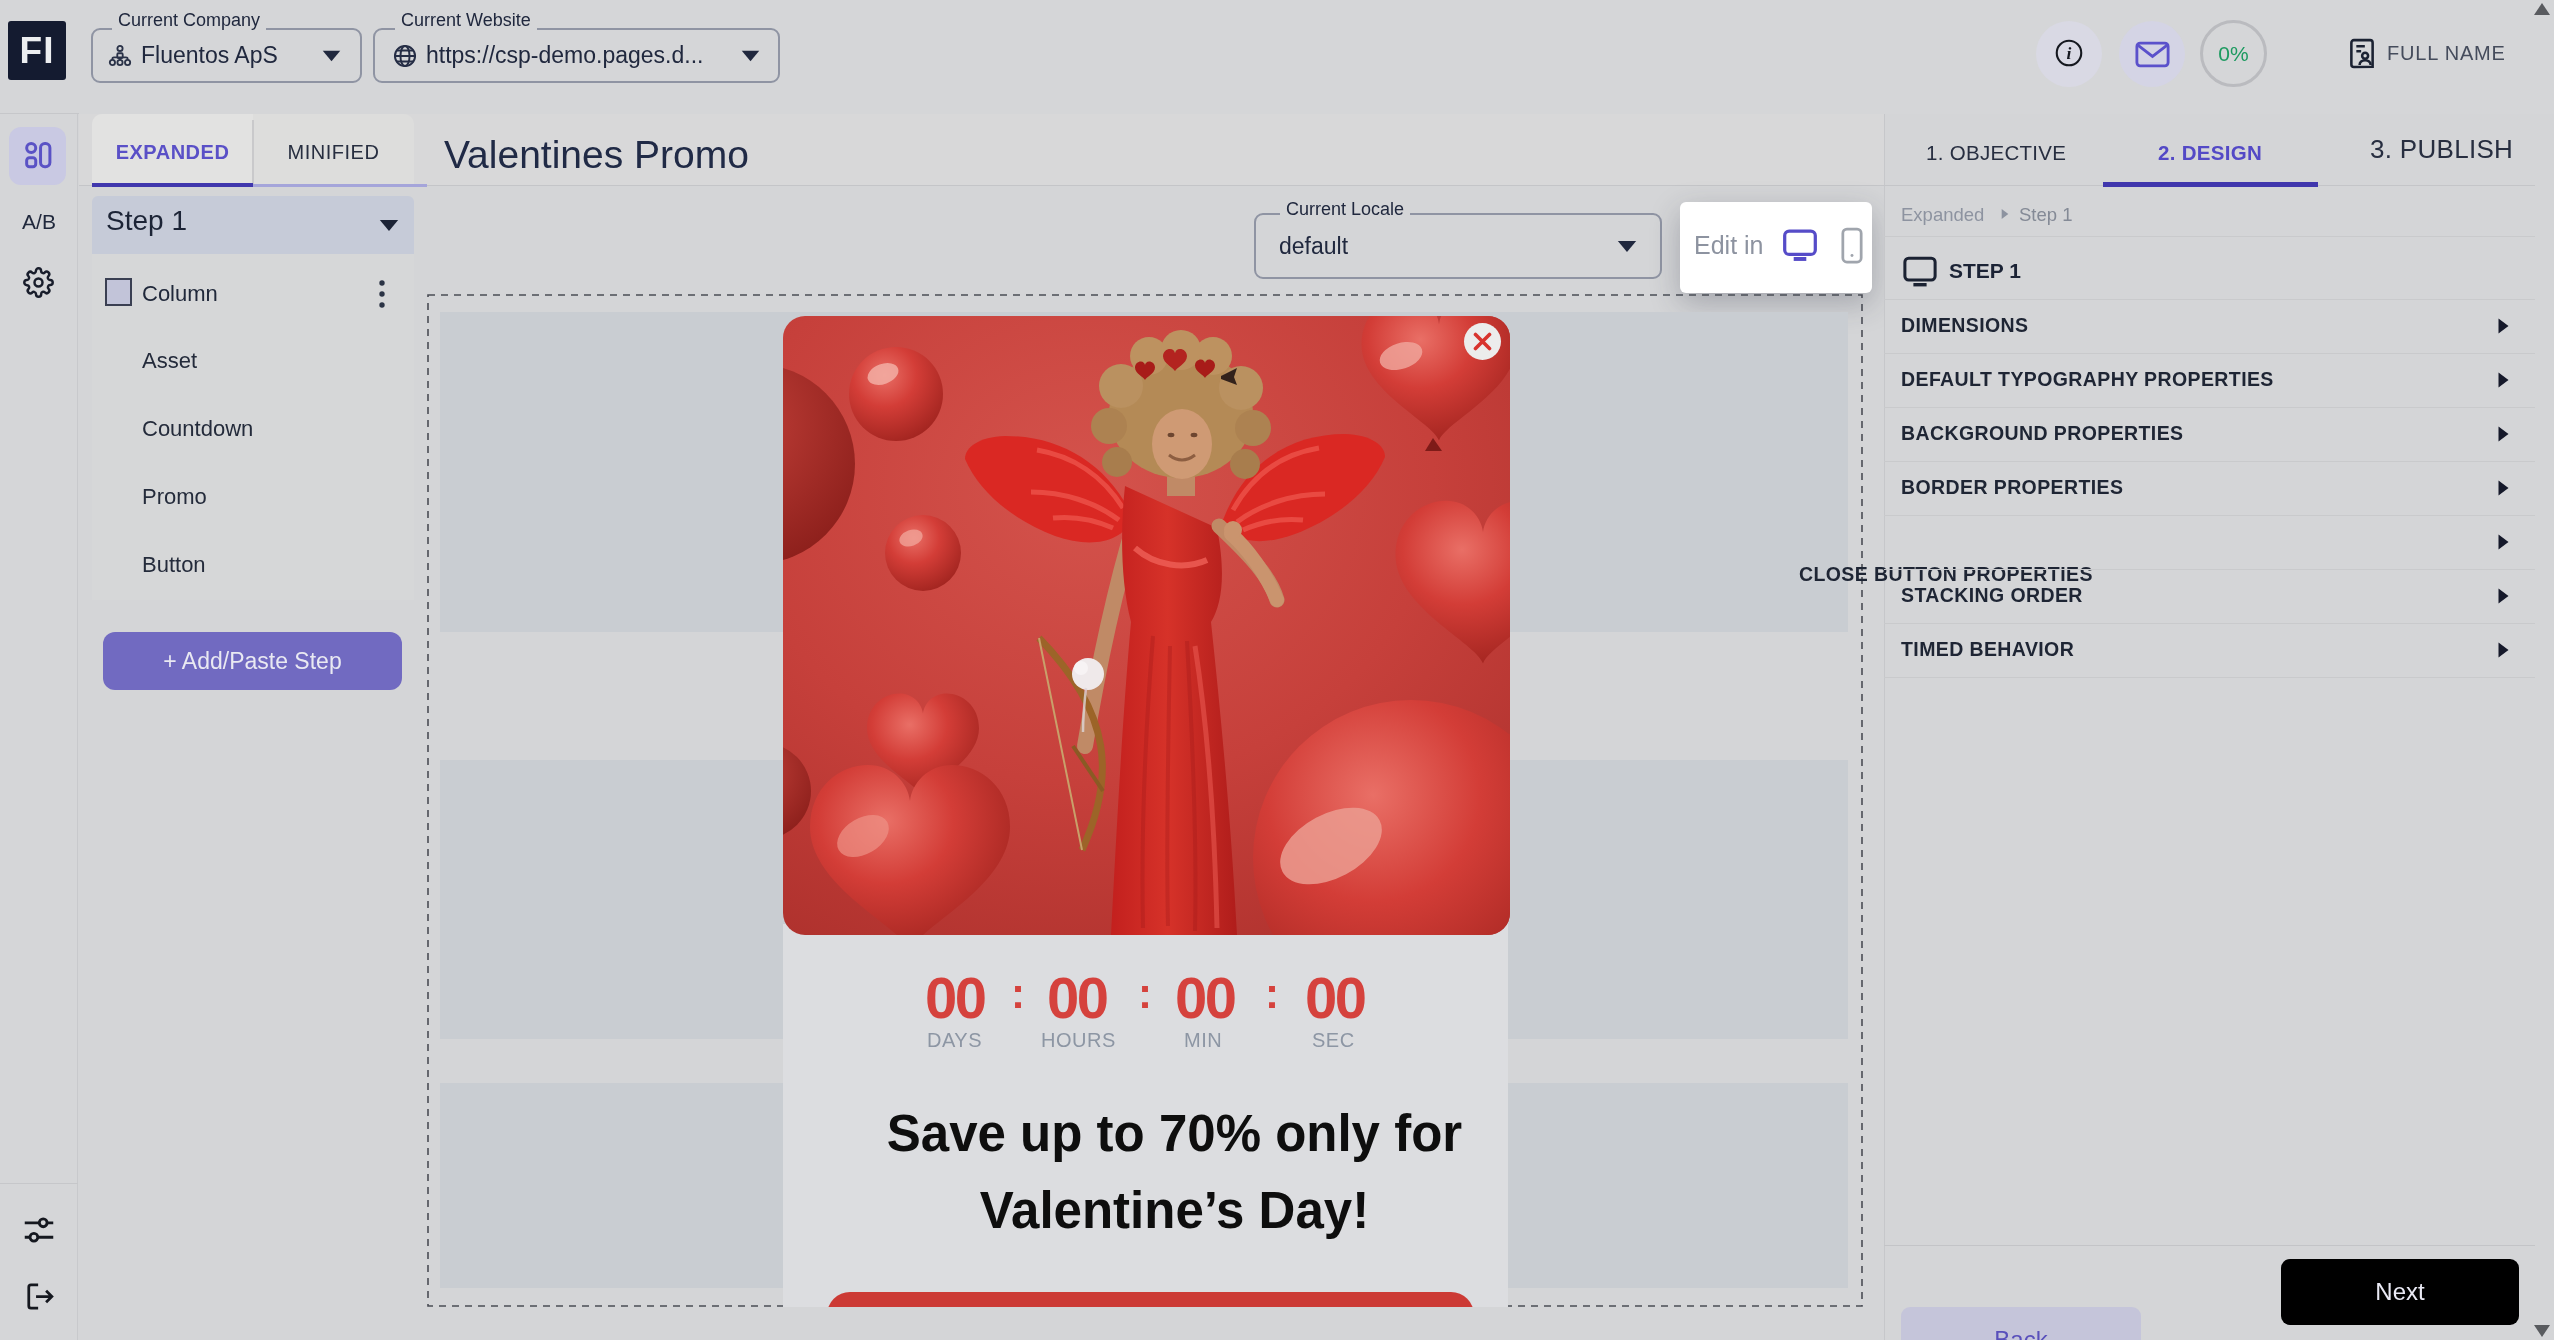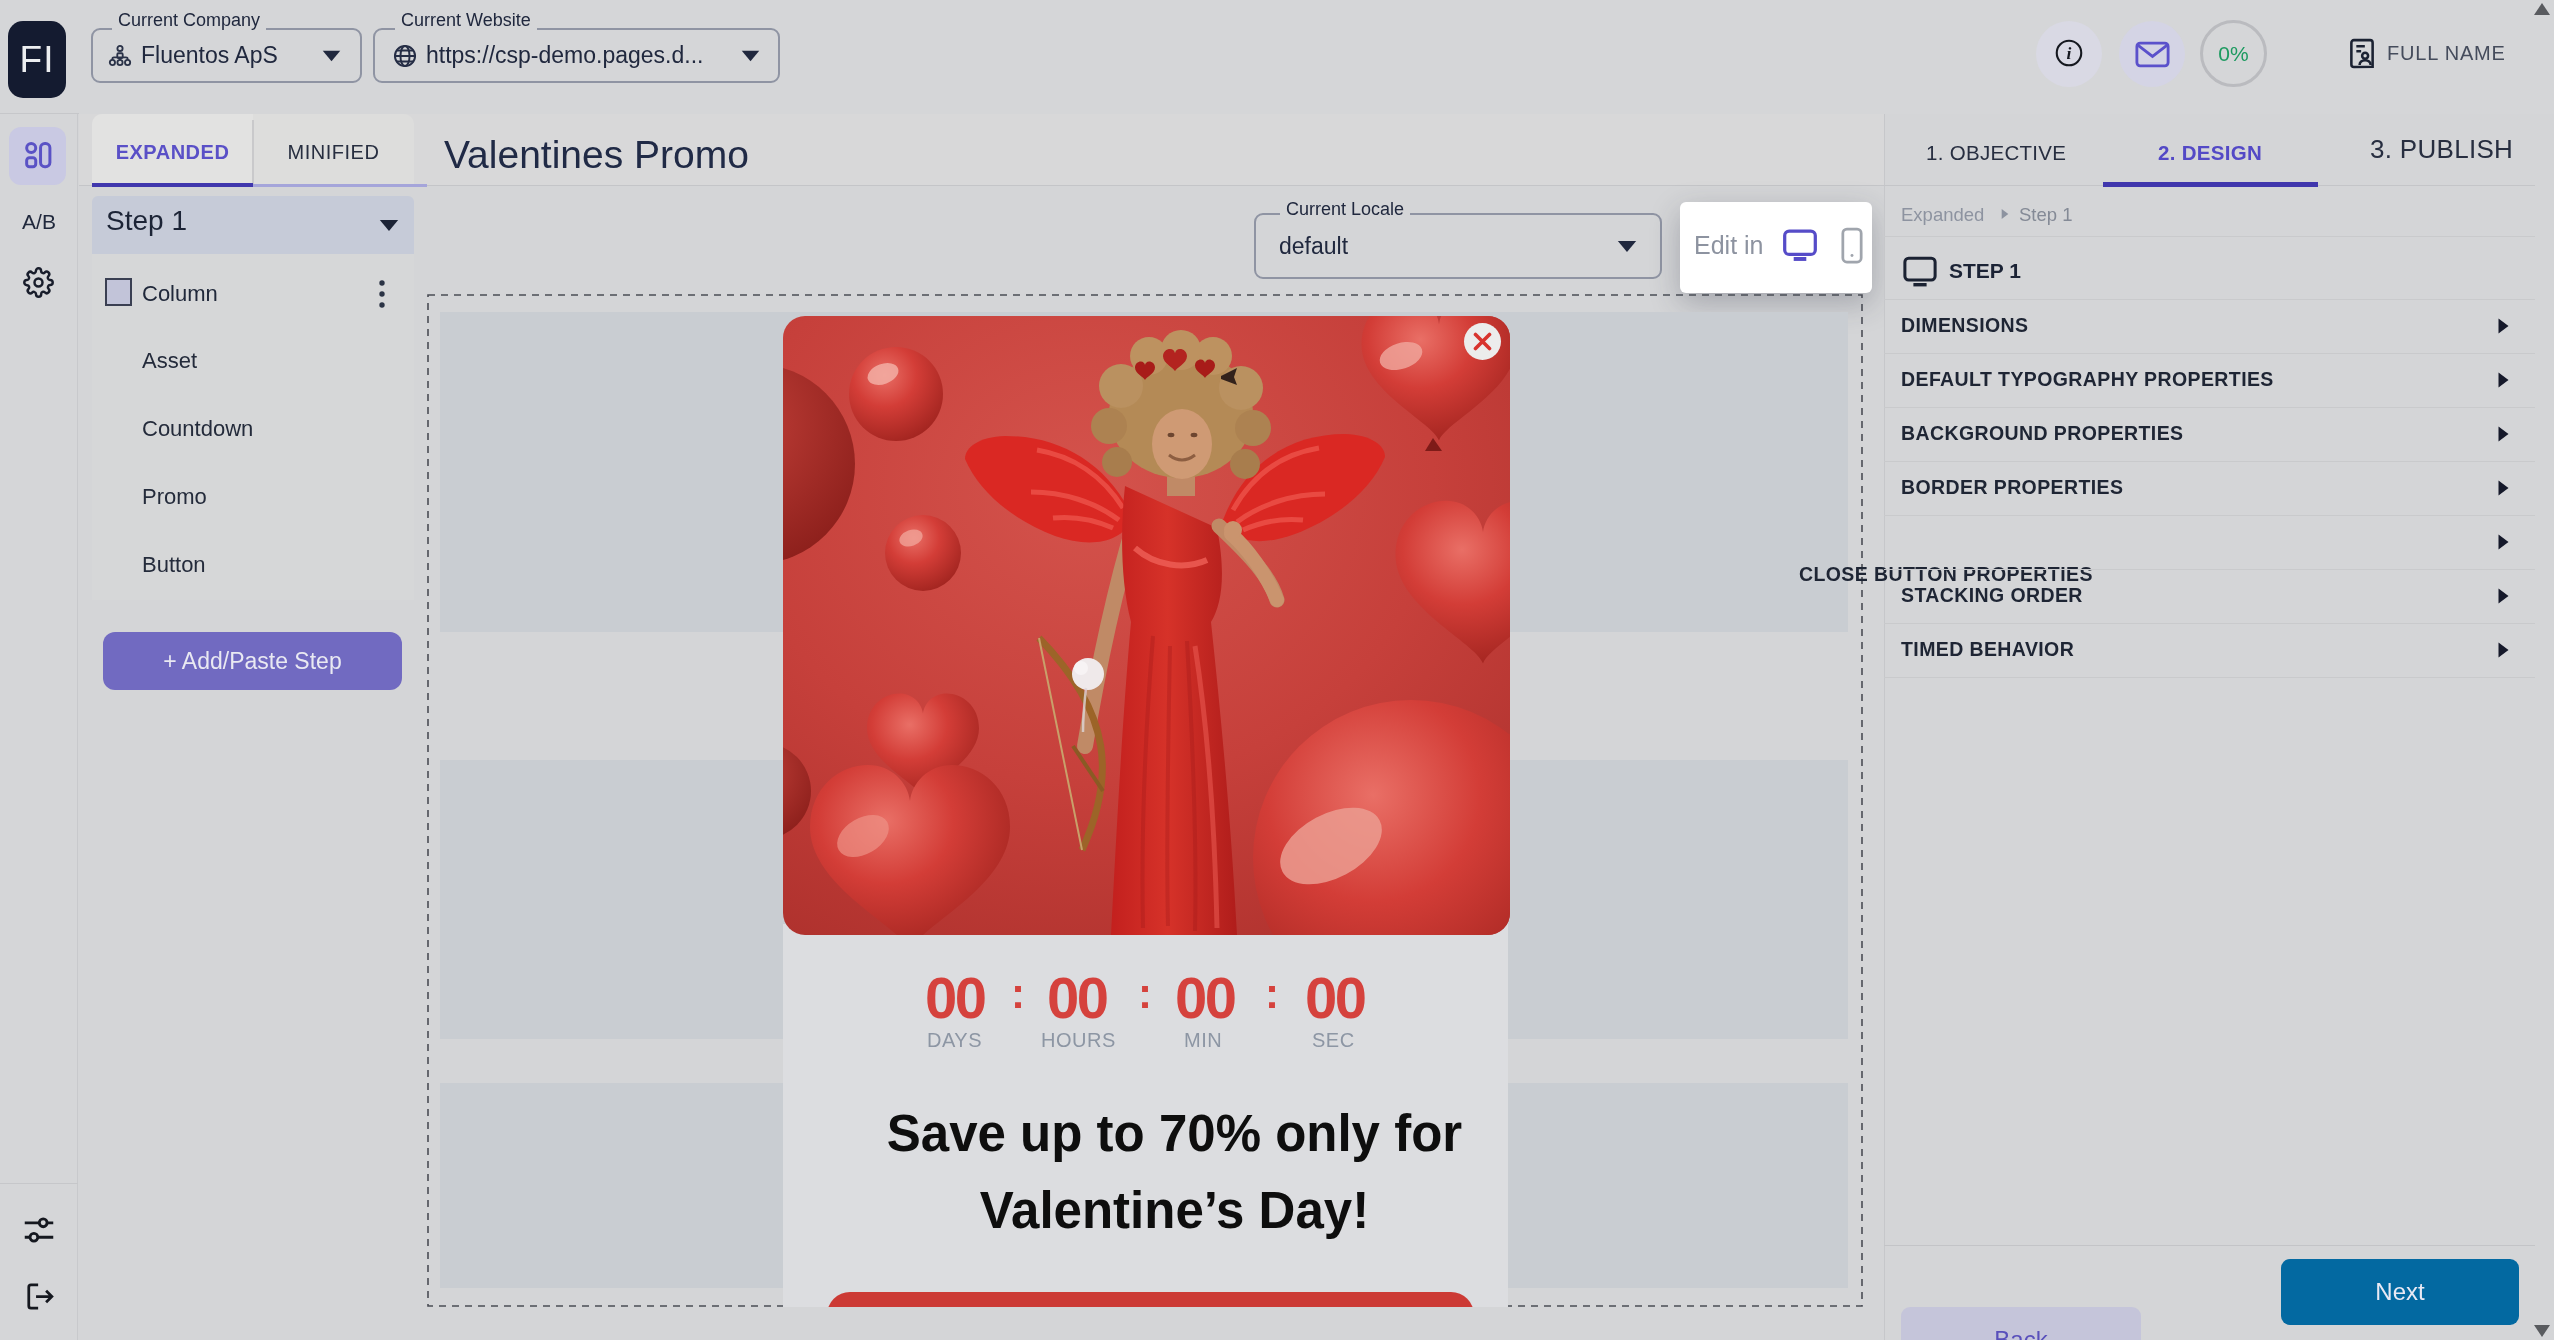--- a/index.html
+++ b/index.html
@@ -8,21 +8,21 @@
   .abs { position:absolute; }
   .acc { font-size:19.5px; font-weight:700; color:#1e2534; letter-spacing:0.4px; }
   .sep { width:651px; border-top:1px solid #c9cacc; }
 </style>
 </head>
 <body>
 
 <div class="abs" style="left:0;top:0;width:2554px;height:114px;background:#d5d6d8;"></div>
 <div class="abs" style="left:0;top:113px;width:79px;border-top:1px solid #c6c7ca;"></div>
 
-<div class="abs" style="left:8px;top:21px;width:58px;height:77px;background:#141b30;border-radius:15px;color:#eceef0;font-size:37px;font-weight:400;display:flex;align-items:center;justify-content:center;letter-spacing:1px;">FI</div>
+<div class="abs" style="left:8px;top:21px;width:58px;height:59px;background:#141b30;border-radius:3px;color:#eceef0;font-size:37px;font-weight:700;display:flex;align-items:center;justify-content:center;letter-spacing:1px;">FI</div>
 
 <div class="abs" style="left:91px;top:28px;width:271px;height:55px;border:2px solid #8f94a3;border-radius:9px;"></div>
 <div class="abs" style="left:112px;top:10px;padding:0 6px;background:#d5d6d8;font-size:18px;color:#20283e;">Current Company</div>
 <svg class="abs" style="left:107px;top:43px;" width="26" height="26" viewBox="0 0 24 24" fill="none" stroke="#2a3248" stroke-width="1.7">
     <circle cx="12" cy="5" r="2.4"></circle>
     <rect x="9.5" y="9.5" width="5" height="4.4" rx="1"></rect>
     <circle cx="5" cy="18" r="2.4"></circle>
     <circle cx="12" cy="18" r="2.4"></circle>
     <circle cx="19" cy="18" r="2.4"></circle>
     <path d="M12 13.9v1.6 M5 15.6v-1a1.4 1.4 0 0 1 1.4-1.4h11.2a1.4 1.4 0 0 1 1.4 1.4v1"></path>
@@ -307,20 +307,20 @@
   </svg>
 <div class="abs sep" style="left:1884px;top:623px;"></div>
 <div class="abs acc" style="left:1901px;top:638px;">TIMED BEHAVIOR</div>
 <svg class="abs" style="left:2497px;top:641px;" width="13" height="18" viewBox="0 0 13 18">
     <path d="M1.5 1.5 L11.5 9 L1.5 16.5 Z" fill="#15192a"></path>
   </svg>
 <div class="abs sep" style="left:1884px;top:677px;"></div>
 
 <div class="abs" style="left:1884px;top:1245px;width:651px;border-top:1px solid #c3c4c7;"></div>
 <div class="abs" style="left:1901px;top:1307px;width:240px;height:66px;background:#c5c5da;border-radius:9px;color:#5950bb;font-size:24px;display:flex;align-items:center;justify-content:center;">Back</div>
-<div class="abs" style="left:2281px;top:1259px;width:238px;height:66px;background:#0369a1;border-radius:9px;color:#e9e9f4;font-size:24px;display:flex;align-items:center;justify-content:center;">Next</div>
+<div class="abs" style="left:2281px;top:1259px;width:238px;height:66px;background:#000000;border-radius:9px;color:#e9e9f4;font-size:24px;display:flex;align-items:center;justify-content:center;">Next</div>
 
 <svg class="abs" style="left:2533px;top:2px;" width="18" height="14" viewBox="0 0 18 14">
     <path d="M9 1 L17 13 L1 13 Z" fill="#595b5f"></path>
   </svg>
 <svg class="abs" style="left:2533px;top:1324px;" width="18" height="14" viewBox="0 0 18 14">
     <path d="M1 1 L17 1 L9 13 Z" fill="#595b5f"></path>
   </svg>
 
 </body></html>

